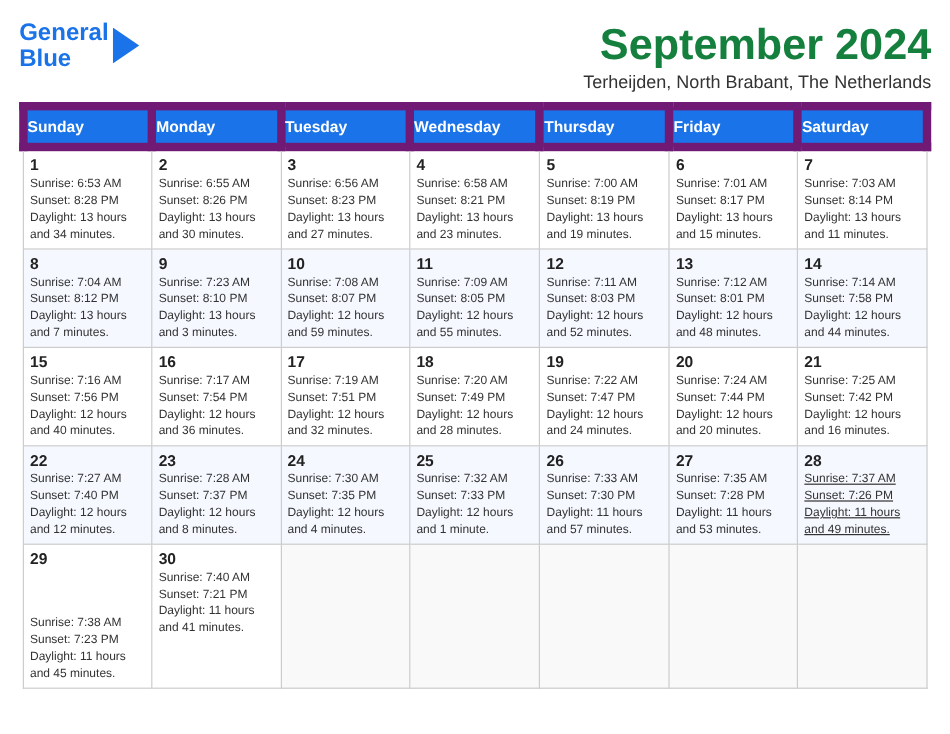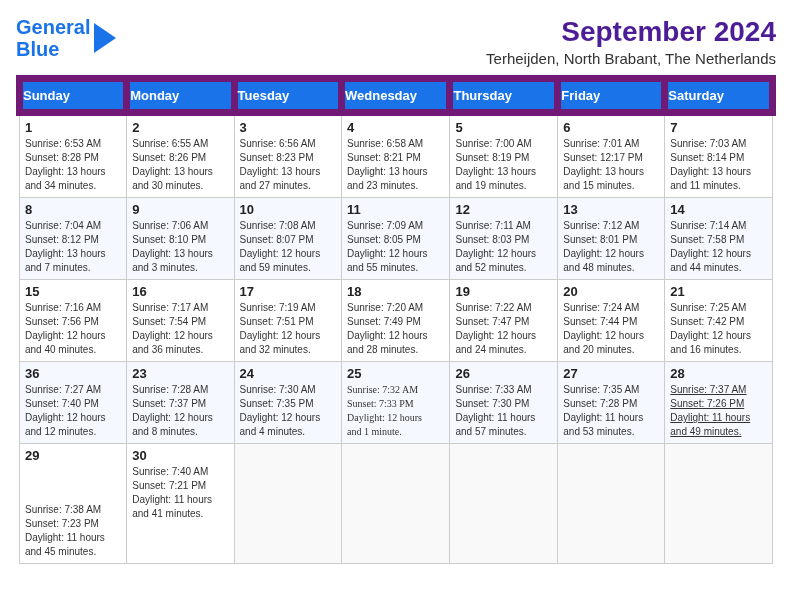--- a/index.html
+++ b/index.html
@@ -22,23 +22,23 @@
       align-items: flex-start;
     }
     .logo-row {
       display: flex;
       align-items: center;
     }
     .title-area {
       text-align: right;
     }
     .month-title {
-      font-size: 28px;
+      font-size: 36px;
       font-weight: bold;
-      color: #4c1d95;
+      color: #15803d;
     }
     .subtitle {
       font-size: 15px;
       color: #333;
       margin-top: 2px;
     }
     .calendar {
       width: 100%;
       border-collapse: collapse;
       font-size: 11px;
@@ -153,21 +153,21 @@
         <td>
           <span class="day-num">5</span>
           <div class="day-info" style="white-space: pre-line;">Sunrise: 7:00 AM
 Sunset: 8:19 PM
 Daylight: 13 hours
 and 19 minutes.</div>
         </td>
         <td>
           <span class="day-num">6</span>
           <div class="day-info" style="white-space: pre-line;">Sunrise: 7:01 AM
-Sunset: 12:17 PM
+Sunset: 8:17 PM
 Daylight: 13 hours
 and 15 minutes.</div>
         </td>
         <td>
           <span class="day-num">7</span>
           <div class="day-info" style="white-space: pre-line;">Sunrise: 7:03 AM
 Sunset: 8:14 PM
 Daylight: 13 hours
 and 11 minutes.</div>
         </td>
@@ -175,21 +175,21 @@
       <tr class="week-row">
         <td>
           <span class="day-num">8</span>
           <div class="day-info" style="white-space: pre-line;">Sunrise: 7:04 AM
 Sunset: 8:12 PM
 Daylight: 13 hours
 and 7 minutes.</div>
         </td>
         <td>
           <span class="day-num">9</span>
-          <div class="day-info" style="white-space: pre-line;">Sunrise: 7:06 AM
+          <div class="day-info" style="white-space: pre-line;">Sunrise: 7:23 AM
 Sunset: 8:10 PM
 Daylight: 13 hours
 and 3 minutes.</div>
         </td>
         <td>
           <span class="day-num">10</span>
           <div class="day-info" style="white-space: pre-line;">Sunrise: 7:08 AM
 Sunset: 8:07 PM
 Daylight: 12 hours
 and 59 minutes.</div>
@@ -269,21 +269,21 @@
         <td>
           <span class="day-num">21</span>
           <div class="day-info" style="white-space: pre-line;">Sunrise: 7:25 AM
 Sunset: 7:42 PM
 Daylight: 12 hours
 and 16 minutes.</div>
         </td>
       </tr>
       <tr class="week-row">
         <td>
-          <span class="day-num">36</span>
+          <span class="day-num">22</span>
           <div class="day-info" style="white-space: pre-line;">Sunrise: 7:27 AM
 Sunset: 7:40 PM
 Daylight: 12 hours
 and 12 minutes.</div>
         </td>
         <td>
           <span class="day-num">23</span>
           <div class="day-info" style="white-space: pre-line;">Sunrise: 7:28 AM
 Sunset: 7:37 PM
 Daylight: 12 hours
@@ -291,21 +291,21 @@
         </td>
         <td>
           <span class="day-num">24</span>
           <div class="day-info" style="white-space: pre-line;">Sunrise: 7:30 AM
 Sunset: 7:35 PM
 Daylight: 12 hours
 and 4 minutes.</div>
         </td>
         <td>
           <span class="day-num">25</span>
-          <div class="day-info" style="white-space: pre-line; font-family: Liberation Serif, serif;">Sunrise: 7:32 AM
+          <div class="day-info" style="white-space: pre-line;">Sunrise: 7:32 AM
 Sunset: 7:33 PM
 Daylight: 12 hours
 and 1 minute.</div>
         </td>
         <td>
           <span class="day-num">26</span>
           <div class="day-info" style="white-space: pre-line;">Sunrise: 7:33 AM
 Sunset: 7:30 PM
 Daylight: 11 hours
 and 57 minutes.</div>

